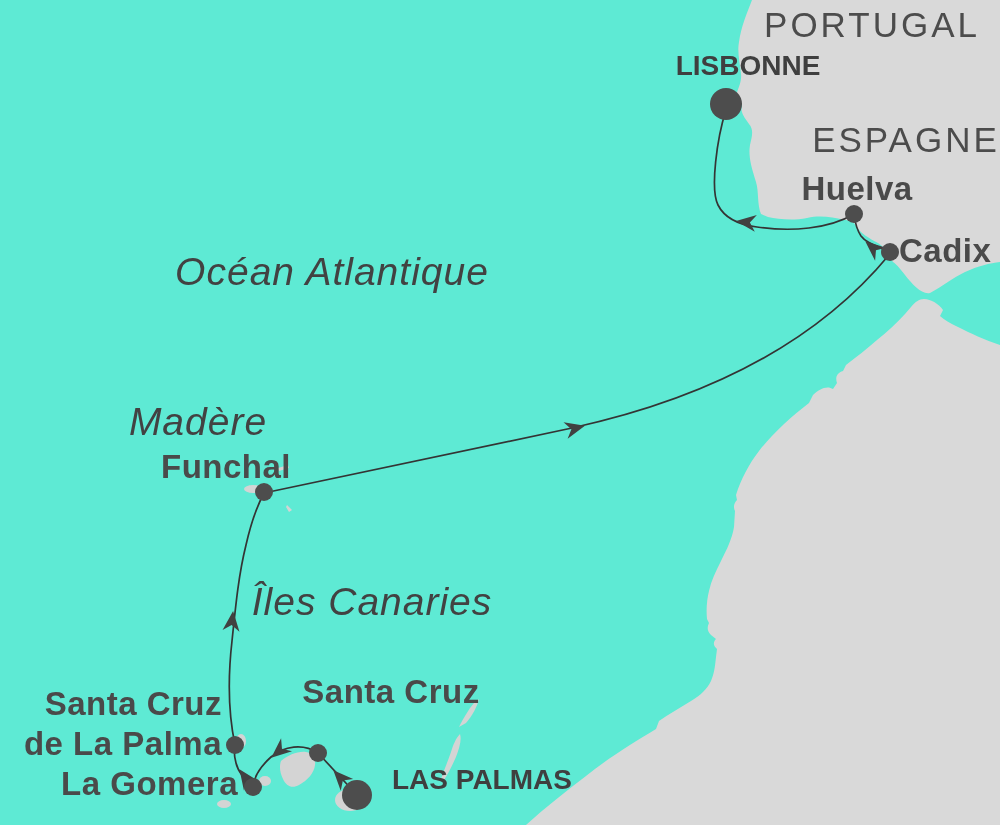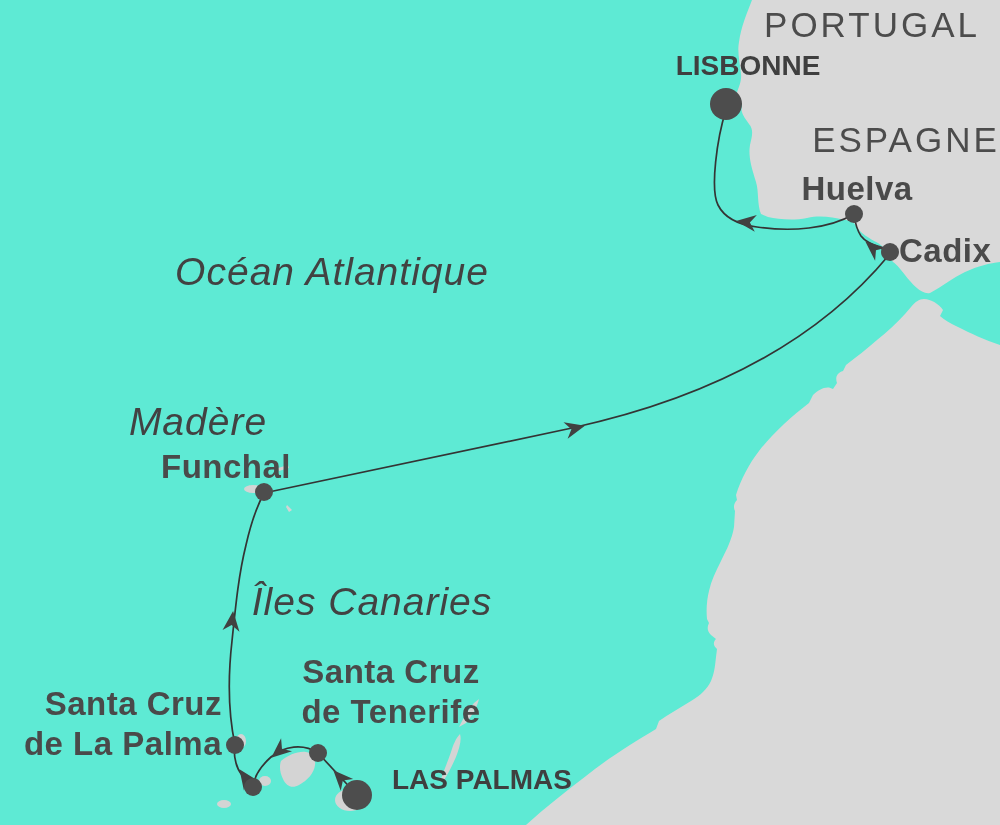--- a/index.html
+++ b/index.html
@@ -151,21 +151,23 @@
         <div>Madère</div>
       </div>
       <div class="map-label port-label major" style="left: 392px; top: 780px; transform: translate(0px, -50%); text-align: left;">
         <div>LAS PALMAS</div>
       </div>
       <div class="map-label sea-label" style="left: 372px; top: 602px; transform: translate(-50%, -50%); text-align: center;">
         <div>Îles Canaries</div>
       </div>
       <div class="map-label port-label" style="left: 391px; top: 692px; transform: translate(-50%, -50%); text-align: center;">
         <div>Santa Cruz</div>
-        <div>de Tenerife</div>
+      </div>
+      <div class="map-label port-label" style="left: 238px; top: 784px; transform: translate(-100%, -50%); text-align: right;">
+        <div>La Gomera</div>
       </div>
       <div class="map-label port-label" style="left: 222px; top: 724px; transform: translate(-100%, -50%); text-align: right;">
         <div>Santa Cruz</div>
         <div>de La Palma</div>
       </div>
       <div class="map-label port-label" style="left: 186px; top: 467px; transform: translate(-50%, -50%); text-align: center; margin-left: 40px;">
         <div>Funchal</div>
       </div>
       <div class="map-label port-label" style="left: 899px; top: 251px; transform: translate(0px, -50%); text-align: left;">
         <div>Cadix</div>

